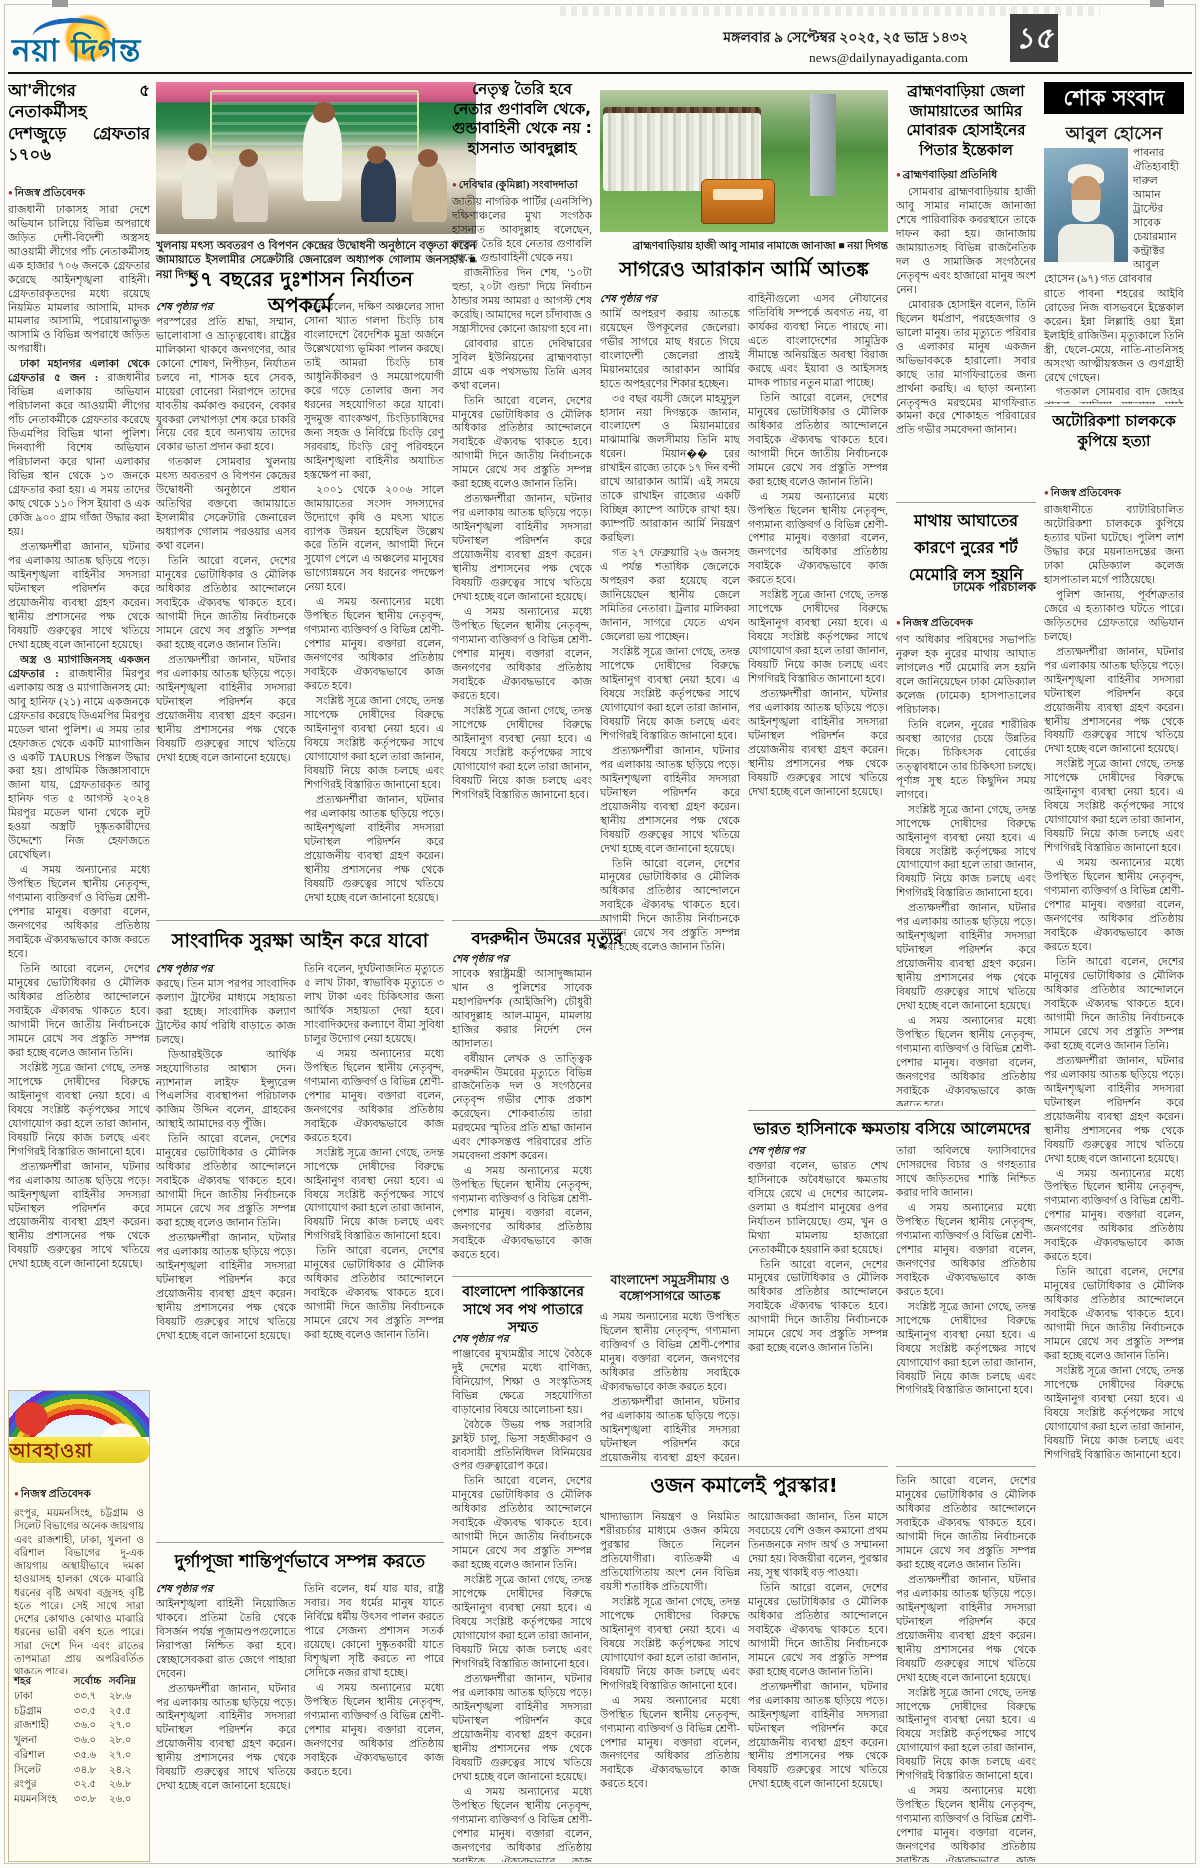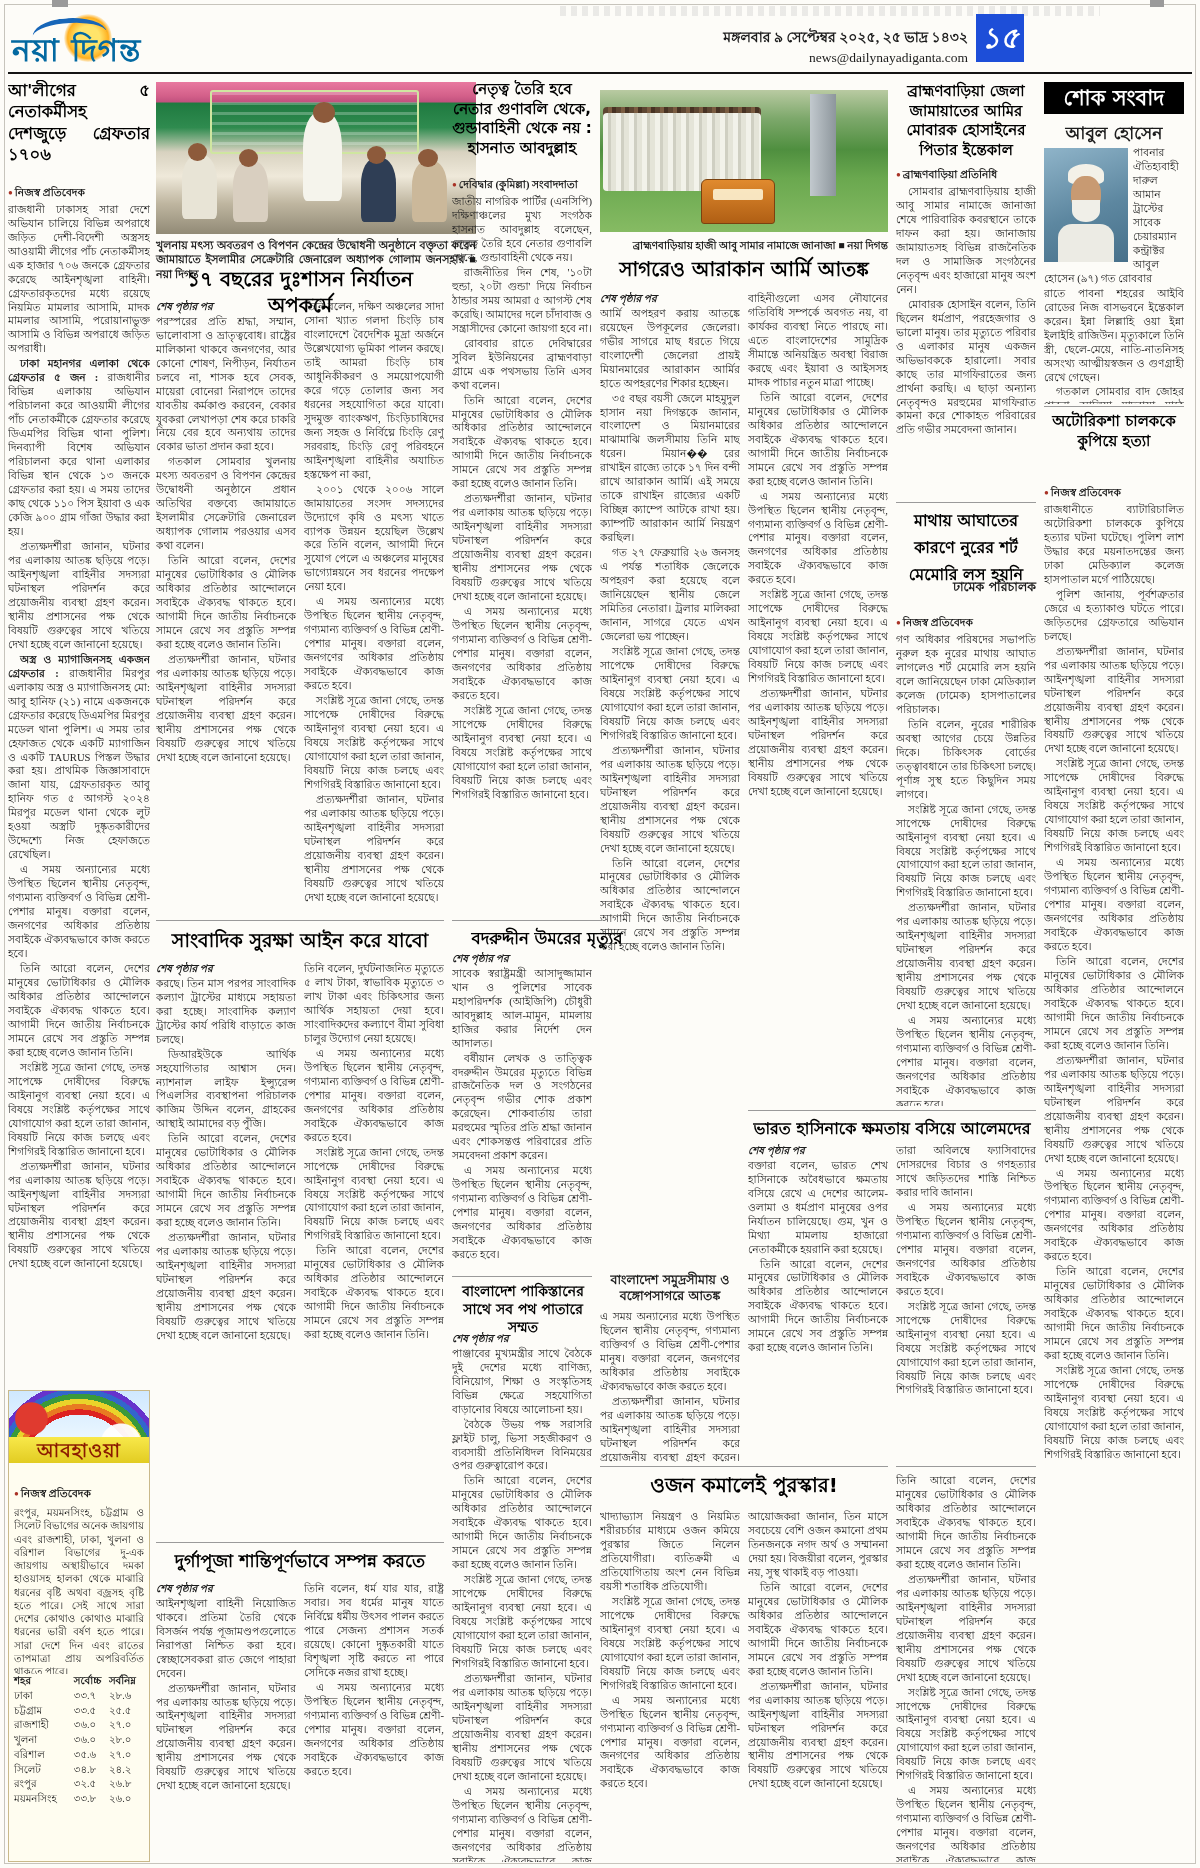--- a/index.html
+++ b/index.html
@@ -7,22 +7,22 @@
         font-family:"Liberation Serif",serif;color:#1c1c1c;overflow:hidden;}
   .abs{position:absolute;}
   .frame{left:4px;top:4px;width:1190px;height:1858px;border:1px solid #c7c4bc;pointer-events:none;}
   
   .logo-text{font-family:"DejaVu Sans",sans-serif;font-weight:bold;font-size:31px;color:#0369a1;letter-spacing:1px;}
   .sun{width:48px;height:48px;border-radius:50%;background:radial-gradient(circle,#ffe46a 0 35%,#ffb020 60%,rgba(255,160,20,0) 72%);}
   .swash{width:74px;height:16px;border:0;border-top:5px solid #1766b8;border-radius:60% 80% 0 0/100% 120% 0 0;transform:rotate(-6deg);}
   .dateline{font-family:"Liberation Serif",serif;text-align:right;}
   .dl1{font-weight:bold;font-size:14px;}
   .dl2{font-size:13.5px;}
-  .pgbox{width:48px;height:48px;background:#1d4ed8;color:#fff;font-weight:bold;font-size:29px;
-         font-family:"DejaVu Sans",sans-serif;text-align:center;line-height:48px;font-style:italic;}
+  .pgbox{width:48px;height:48px;background:#404040;color:#fff;font-weight:bold;font-size:29px;
+         font-family:"DejaVu Sans",sans-serif;text-align:center;line-height:48px;font-style:italic;margin-left:34px;}
   .hrule{height:2px;background:#141414;}
   .ghost{height:10px;background:repeating-linear-gradient(90deg,#bbb 0 6px,transparent 6px 11px);opacity:.28;}
   .cornermark{background:#9a9a9a;}
   
   .tx{width:140px;overflow:hidden;text-align:justify;font-size:10.6px;line-height:1.32;}
   .tx p{margin:0 0 1px 0;text-indent:12px;}
   .tx p.first{text-indent:0;}
   .tx b.lead{font-weight:bold;}
   .kicker{font-weight:bold;font-style:italic;font-size:10.4px;text-indent:0 !important;}
   .byline{font-weight:bold;font-size:10.6px;margin:20px 0 3px 0;text-indent:0 !important;}
@@ -64,21 +64,21 @@
              background:linear-gradient(#e08a2e,#b05f14);}
   .pr-coffin::after{content:"";position:absolute;left:15%;top:20%;width:70%;height:26%;background:rgba(255,248,220,.85);border-radius:2px;}
   
   .wxbox{width:142px;height:472px;border:1px solid #c9b98a;background:#fffdf0;box-sizing:border-box;overflow:hidden;}
   .rainbow{height:46px;background:
       radial-gradient(circle at 80% 115%,rgba(255,255,255,.95) 16%,rgba(255,255,255,0) 17%),
       radial-gradient(circle at 16% 60%,#e03a2f 0 13%,rgba(0,0,0,0) 14%),
       radial-gradient(circle at 50% 170%,rgba(0,0,0,0) 52%,#d22 52% 57%,#e87a22 57% 62%,#ead32a 62% 67%,#3a9a3a 67% 72%,#3366cc 72% 77%,#6633cc 77% 82%,rgba(0,0,0,0) 82%),
       linear-gradient(180deg,#cfe8ff,#eaf6ff);}
   .wxtitle{height:26px;background:linear-gradient(#f8e84a,#e2cc22);color:#8b1a00;font-weight:bold;font-size:19px;
-           line-height:26px;text-align:center;font-family:"DejaVu Sans",sans-serif;letter-spacing:1px;}
+           line-height:26px;font-family:"DejaVu Sans",sans-serif;letter-spacing:1px;border-radius:10px;}
   .wxin{padding:3px 5px;}
   .wx-body{height:168px;overflow:hidden;text-align:justify;font-size:10.2px;line-height:1.3;}
   .wx-body p{margin:0;text-indent:10px;}
   .wx-body p.first{text-indent:0;}
   .wxt{font-size:10.2px;line-height:1.45;}
   .wxt .r{display:flex;}
   .wxt .r span:nth-child(1){width:46%;text-align:left;}
   .wxt .r span:nth-child(2){width:27%;text-align:left;}
   .wxt .r span:nth-child(3){width:27%;text-align:left;}
   .wxt .hd span{font-weight:bold;}

